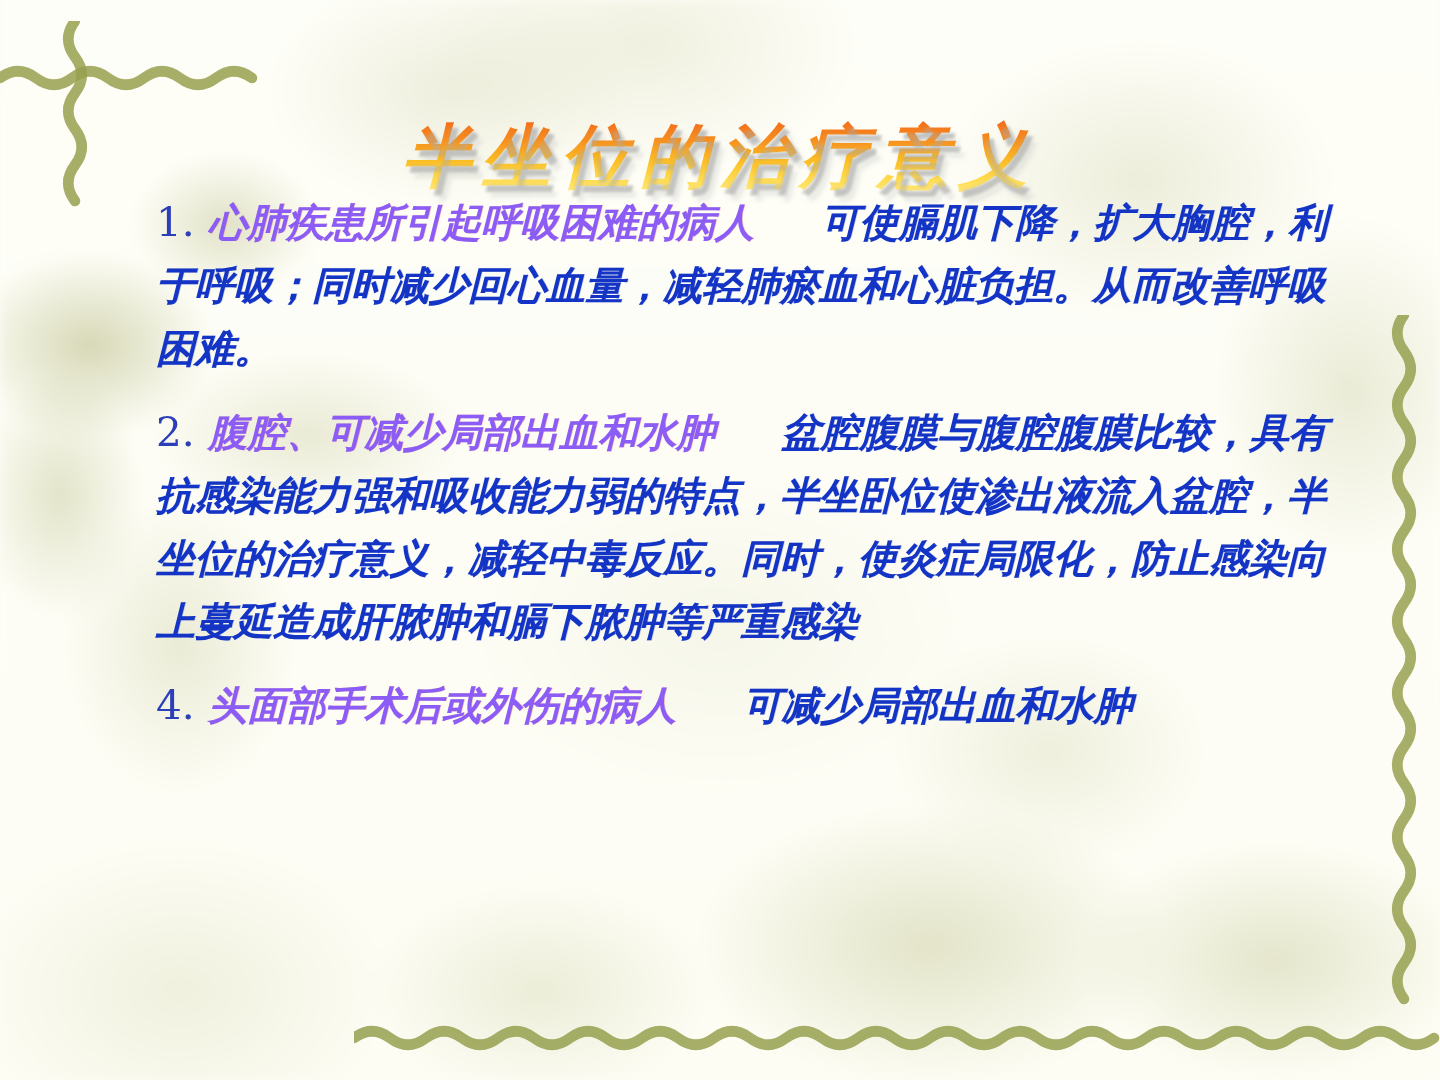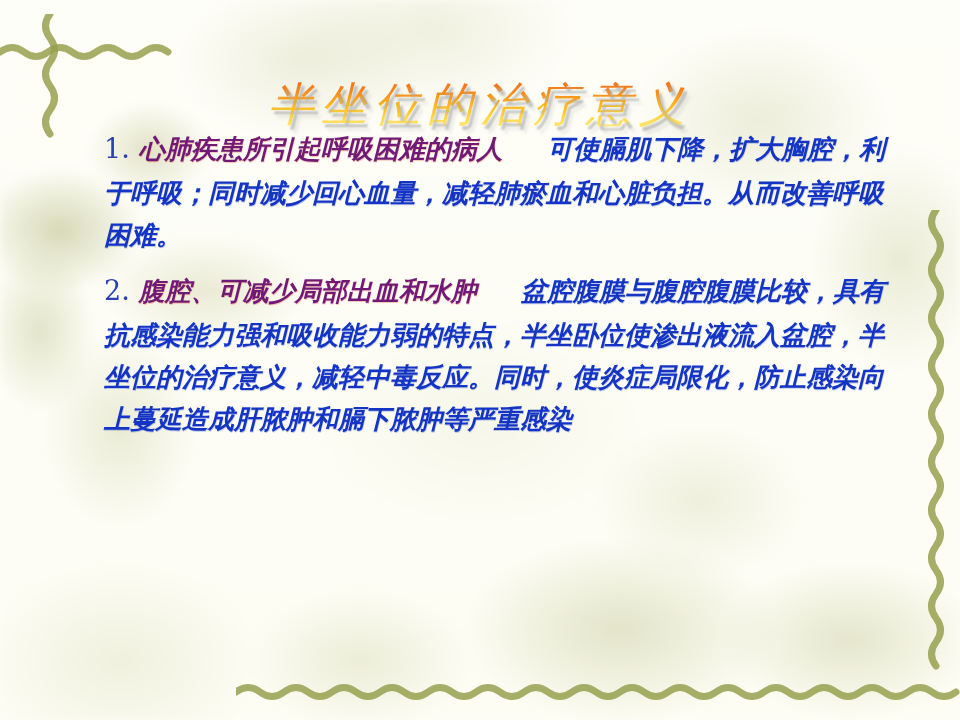--- a/index.html
+++ b/index.html
@@ -57,21 +57,21 @@
 
   
   #title {
     position: absolute;
     left: 0;
     top: 48px;
     width: 960px;
     text-align: center;
     font-family: "DejaVu Sans", sans-serif;
     font-size: 46px;
-    font-weight: normal;
+    font-weight: bold;
     font-style: italic;
     letter-spacing: 7px;
     line-height: 1.1;
     background: linear-gradient(180deg, #f26a1b 0%, #f68a1e 26%, #fbbb23 55%, #ffd84a 78%, #ffe97d 100%);
     -webkit-background-clip: text;
     background-clip: text;
     color: transparent;
     -webkit-text-fill-color: transparent;
     text-shadow: 3px 4px 2px rgba(170,170,170,0.45);
     filter: drop-shadow(3px 4px 1px rgba(175,175,175,0.5));
@@ -101,24 +101,23 @@
   .num {
     color: #2b3fb8;
     font-family: "DejaVu Serif", serif;
     font-weight: normal;
     font-style: normal;
     font-size: 27px;
     text-shadow: none;
   }
 
   .lead {
-    color: #701a75;
+    color: #8b5cf6;
     font-style: italic;
     text-shadow: 0.5px 0.5px 0 rgba(243,42,6,0.25);
-    font-family: Liberation Mono, monospace;
   }
 
   .rest {
     color: #1334c4;
     font-style: italic;
   }
 
   .gap { display: inline-block; width: 26px; }
 </style>
 </head>
@@ -156,15 +155,21 @@
     </p>
 
     <p class="para">
       <span class="num">2.</span>
       <span class="lead">腹腔、可减少局部出血和水肿</span>
       <span class="gap"></span>
       <span class="rest">盆腔腹膜与腹腔腹膜比较，具有抗感染能力强和吸收能力弱的特点，半坐卧位使渗出液流入盆腔，半坐位的治疗意义，减轻中毒反应。同时，使炎症局限化，防止感染向上蔓延造成肝脓肿和膈下脓肿等严重感染</span>
     </p>
 
 
+    <p class="para tight">
+      <span class="num">4.</span>
+      <span class="lead">头面部手术后或外伤的病人</span>
+      <span class="gap"></span>
+      <span class="rest">可减少局部出血和水肿</span>
+    </p>
 
   </div>
 </div>
 
 </body></html>

